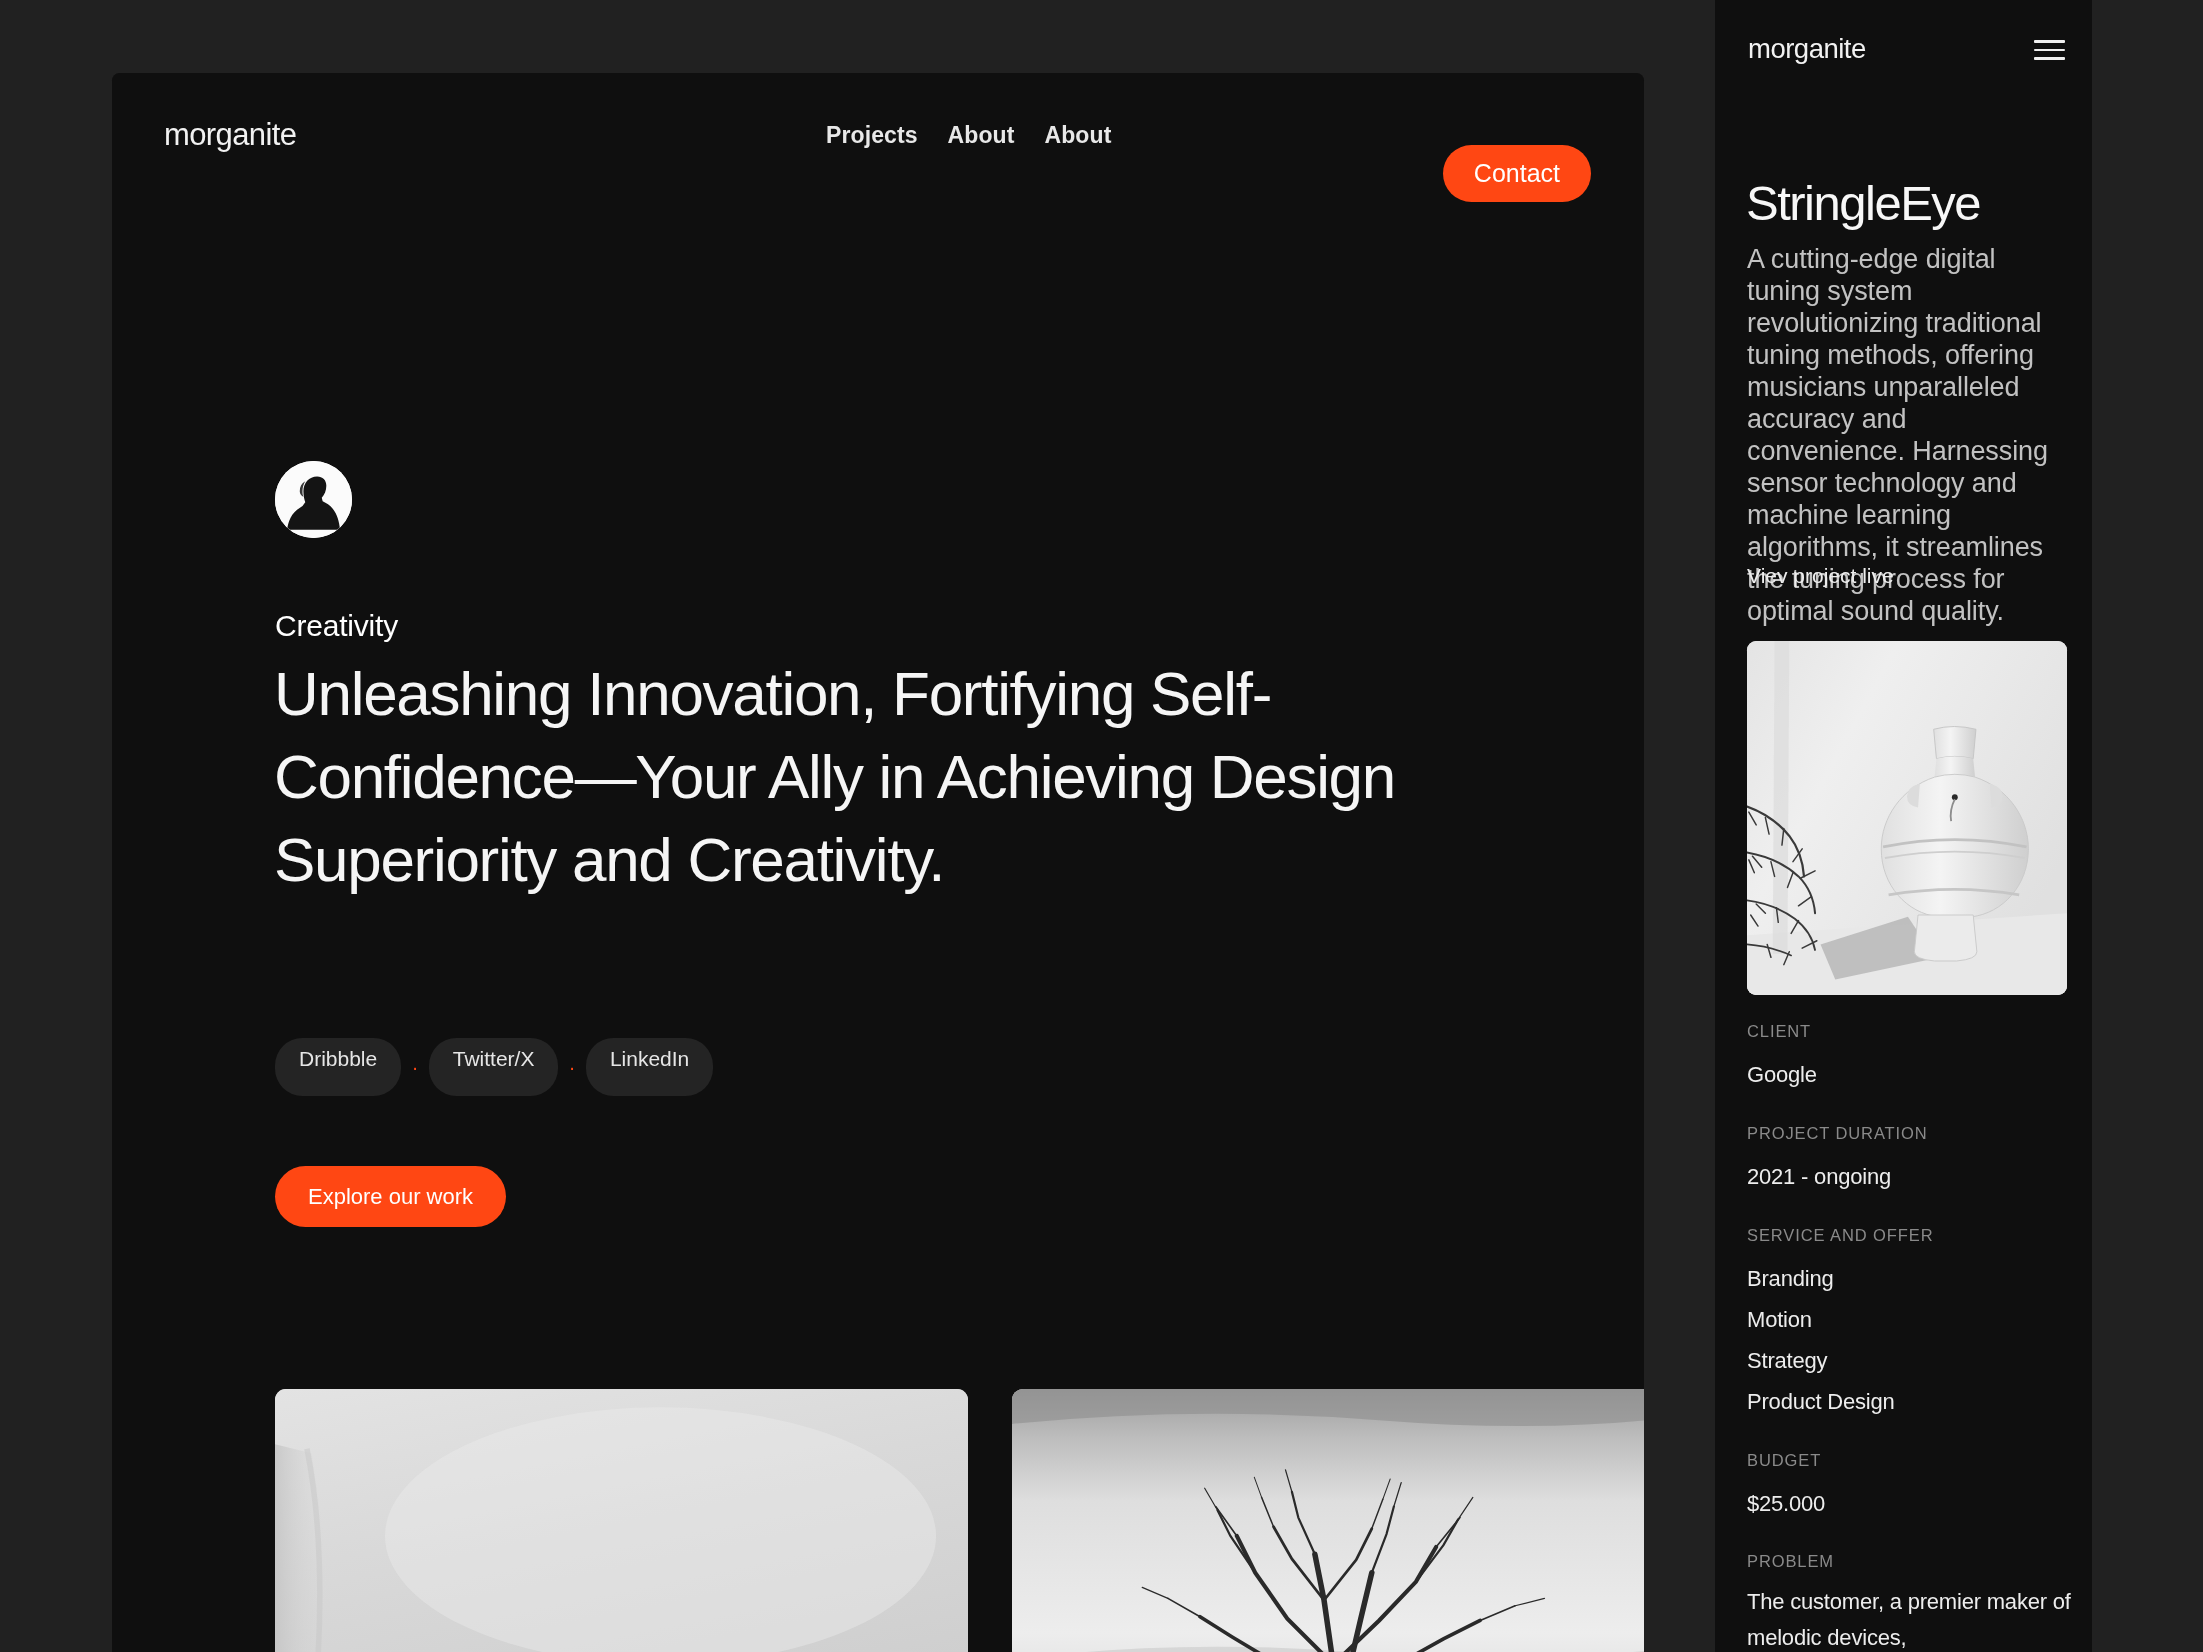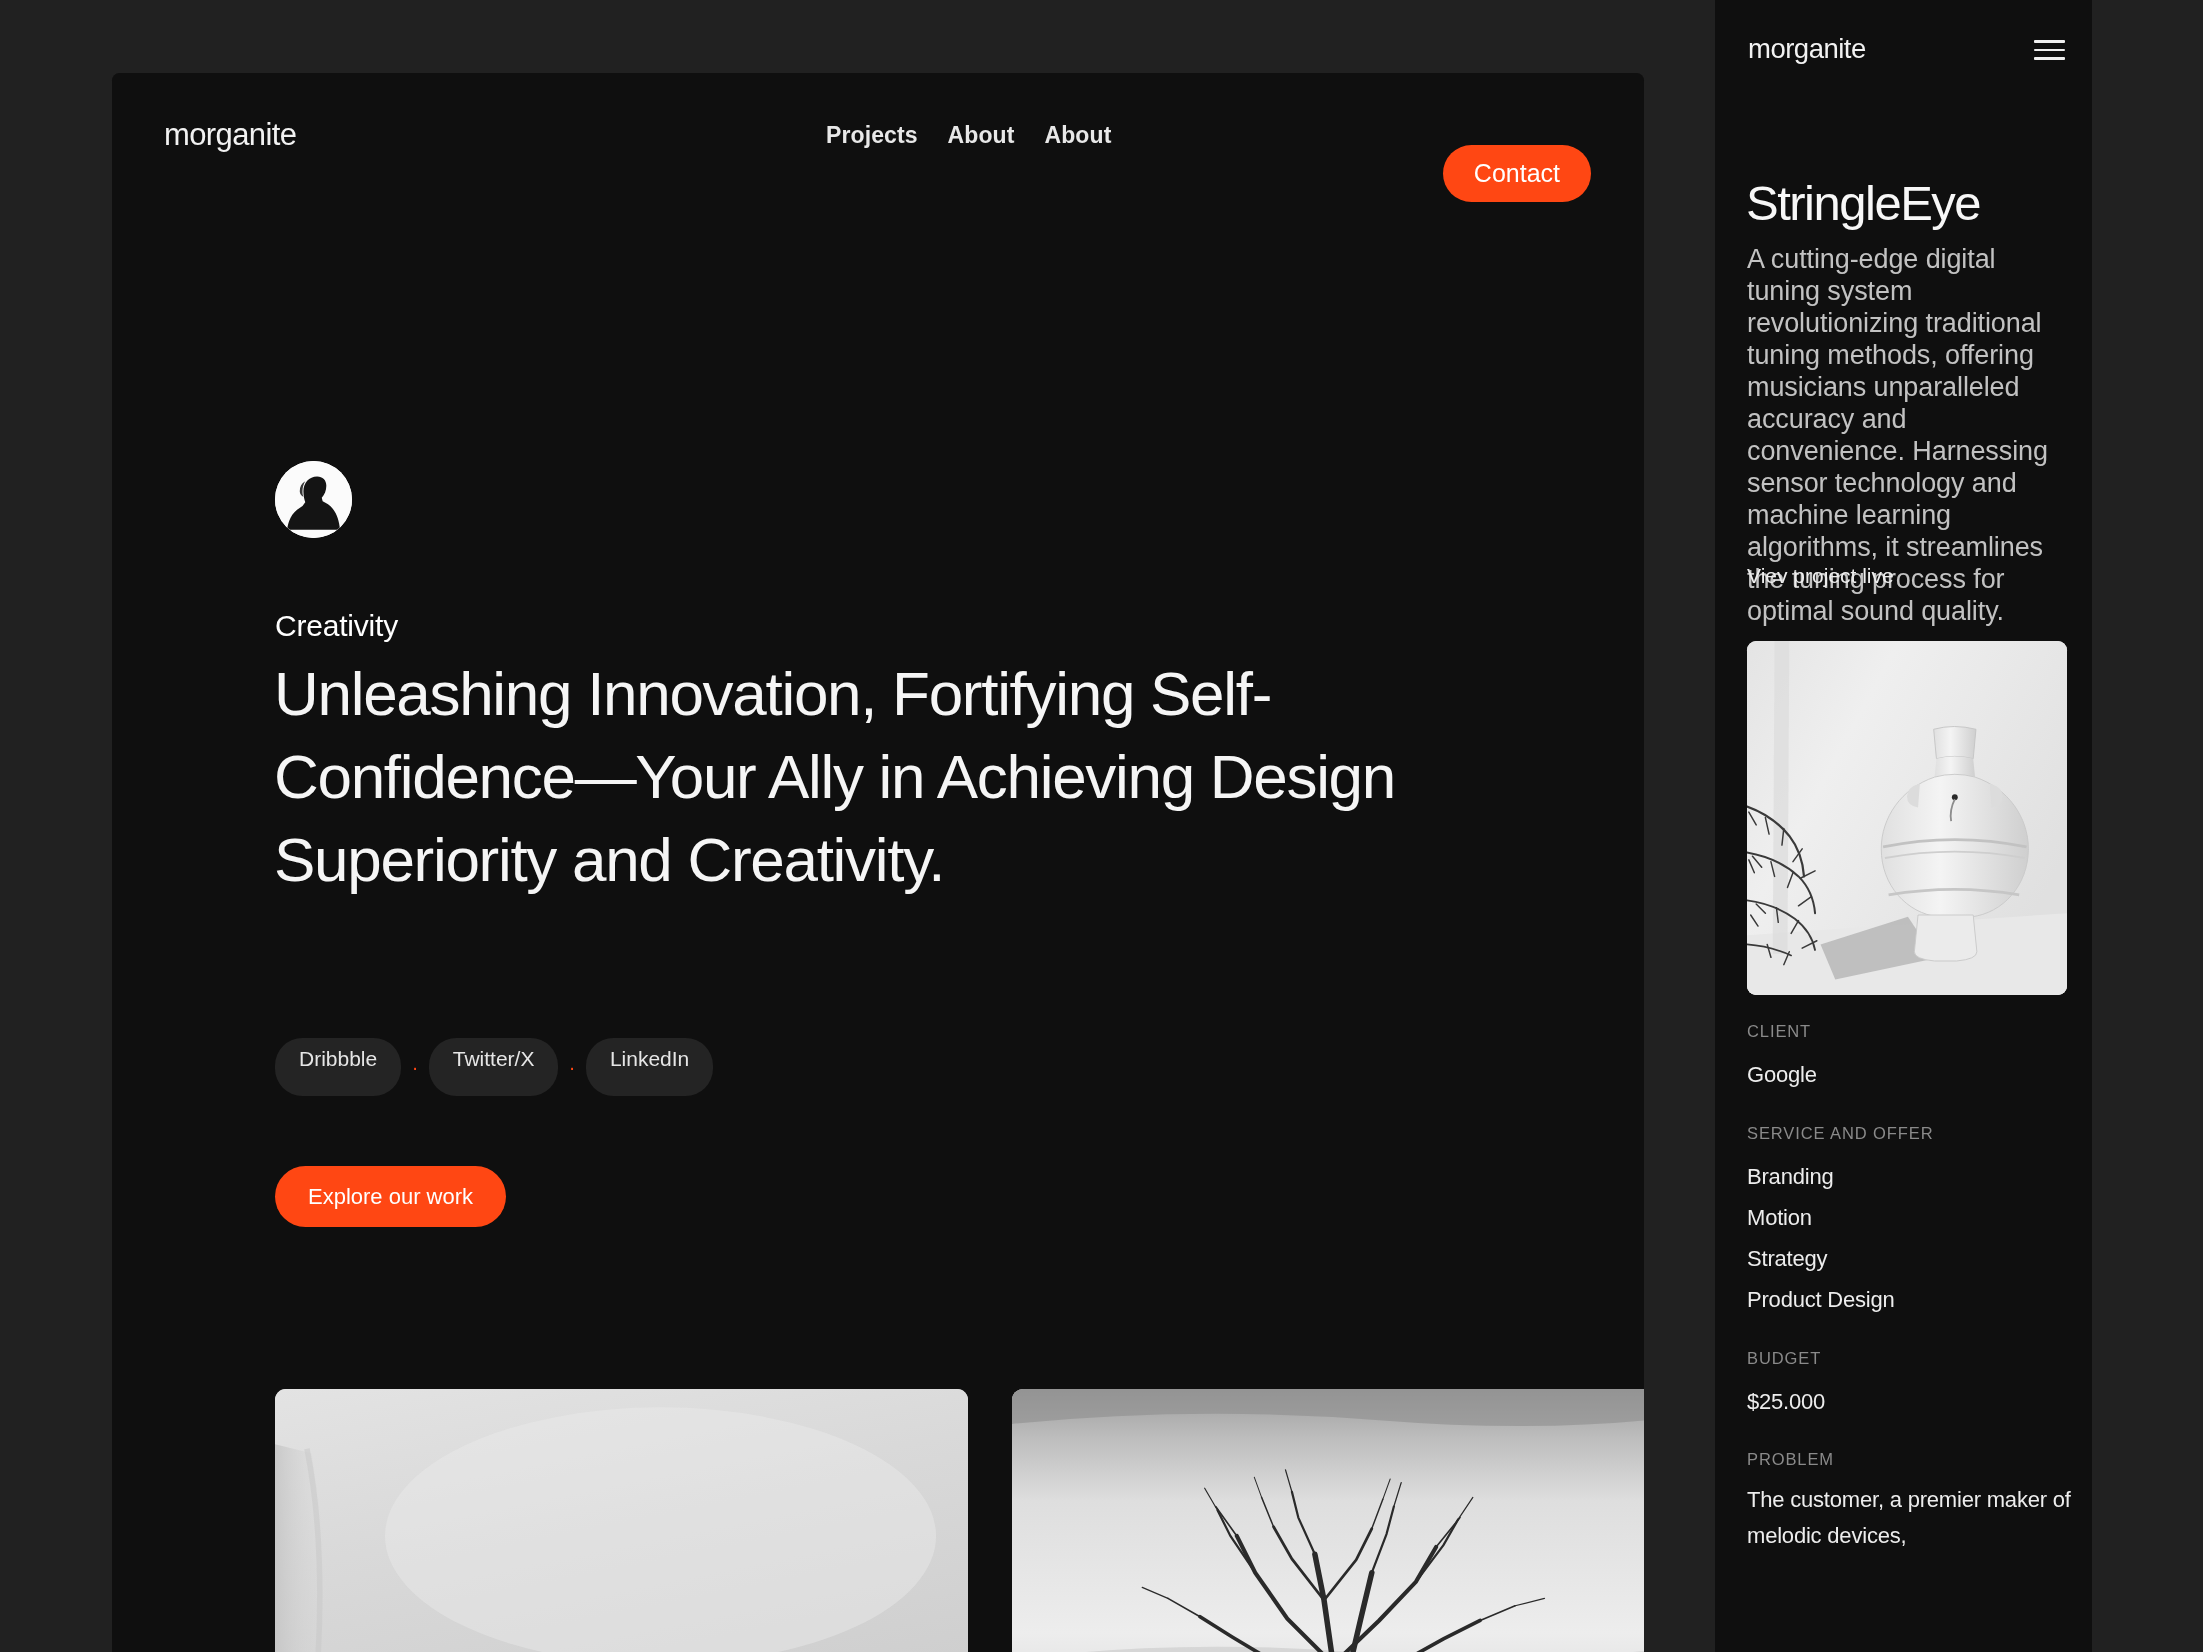--- a/index.html
+++ b/index.html
@@ -455,20 +455,24 @@
         </g>
       </svg>
     </div>
 
     <div class="meta">
       <div class="meta-block">
         <div class="meta-label">CLIENT</div>
         <div class="meta-value">Google</div>
       </div>
       <div class="meta-block">
+        <div class="meta-label">PROJECT DURATION</div>
+        <div class="meta-value">2021 - ongoing</div>
+      </div>
+      <div class="meta-block">
         <div class="meta-label">SERVICE AND OFFER</div>
         <div class="meta-value">Branding</div>
         <div class="meta-value">Motion</div>
         <div class="meta-value">Strategy</div>
         <div class="meta-value">Product Design</div>
       </div>
       <div class="meta-block tight">
         <div class="meta-label">BUDGET</div>
         <div class="meta-value">$25.000</div>
       </div>

